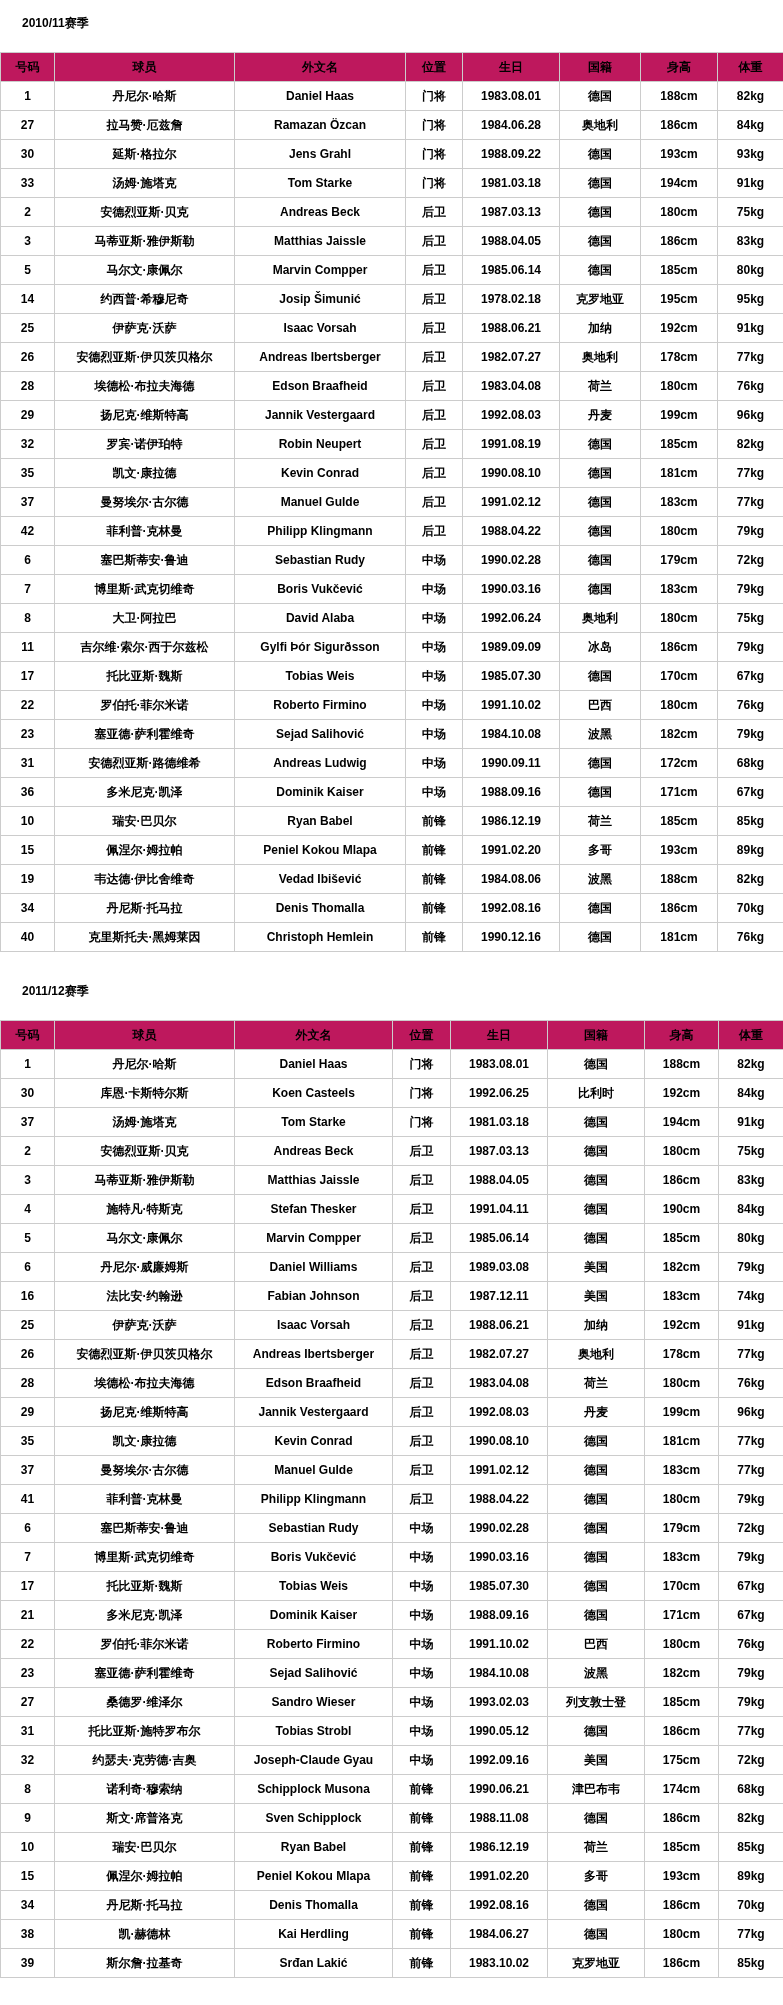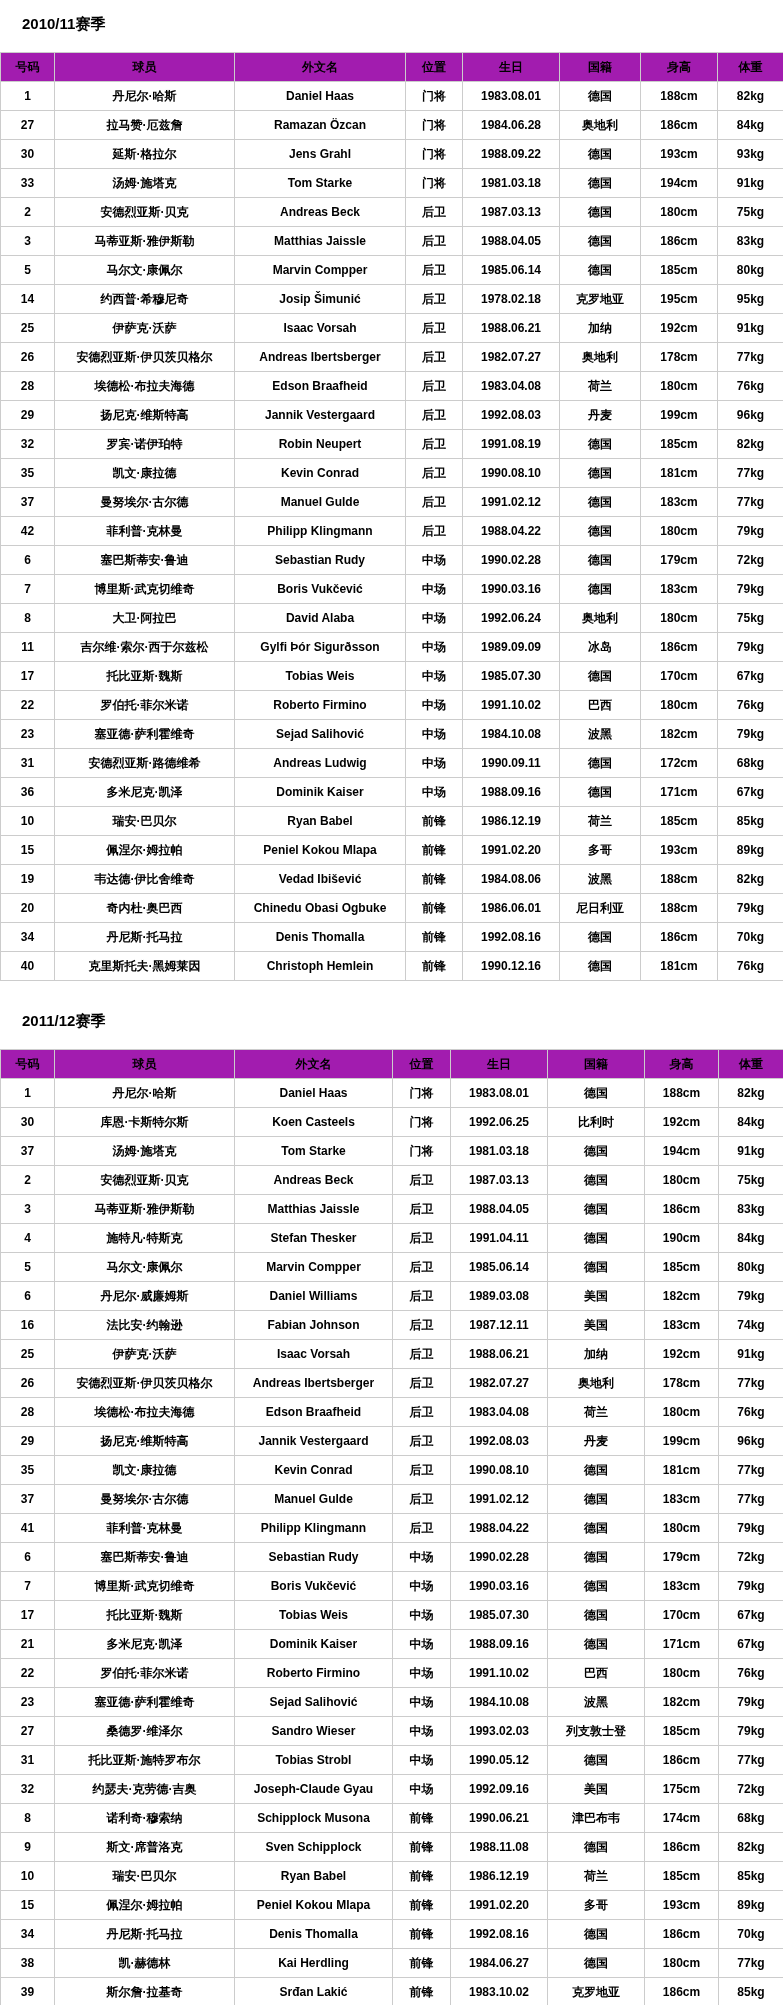--- a/index.html
+++ b/index.html
@@ -9,21 +9,21 @@
     background: #ffffff;
   }
   body {
     width: 783px;
     min-height: 2005px;
     font-family: "Liberation Sans", "DejaVu Sans", sans-serif;
     color: #000000;
   }
   section.season { margin: 0 0 16px 0; }
   .season-title {
-    font-size: 15px;
+    font-size: 12px;
     line-height: 19px;
     font-weight: bold;
     margin: 0;
     padding: 14px 0 19px 22px;
     color: #000000;
   }
   table.squad {
     width: 783px;
     border-collapse: collapse;
     table-layout: fixed;
@@ -33,21 +33,21 @@
   }
   table.squad th, table.squad td {
     border: 1px solid #cccccc;
     height: 28px;
     padding: 0 2px;
     text-align: center;
     vertical-align: middle;
     overflow: hidden;
     white-space: nowrap;
   }
-  table.squad th { font-weight: bold; background: #a21caf; }
+  table.squad th { font-weight: bold; background: #be185d; }
 </style>
 </head>
 <body>
 
 <section class="season">
   <h2 class="season-title">2010/11赛季</h2>
   <table class="squad">
     <colgroup>
       <col style="width:54px">
         <col style="width:180px">
@@ -345,30 +345,20 @@
           <td>19</td>
           <td>韦达德·伊比舍维奇</td>
           <td>Vedad Ibišević</td>
           <td>前锋</td>
           <td>1984.08.06</td>
           <td>波黑</td>
           <td>188cm</td>
           <td>82kg</td>
         </tr>
         <tr>
-          <td>20</td>
-          <td>奇内杜·奥巴西</td>
-          <td>Chinedu Obasi Ogbuke</td>
-          <td>前锋</td>
-          <td>1986.06.01</td>
-          <td>尼日利亚</td>
-          <td>188cm</td>
-          <td>79kg</td>
-        </tr>
-        <tr>
           <td>34</td>
           <td>丹尼斯·托马拉</td>
           <td>Denis Thomalla</td>
           <td>前锋</td>
           <td>1992.08.16</td>
           <td>德国</td>
           <td>186cm</td>
           <td>70kg</td>
         </tr>
         <tr>

